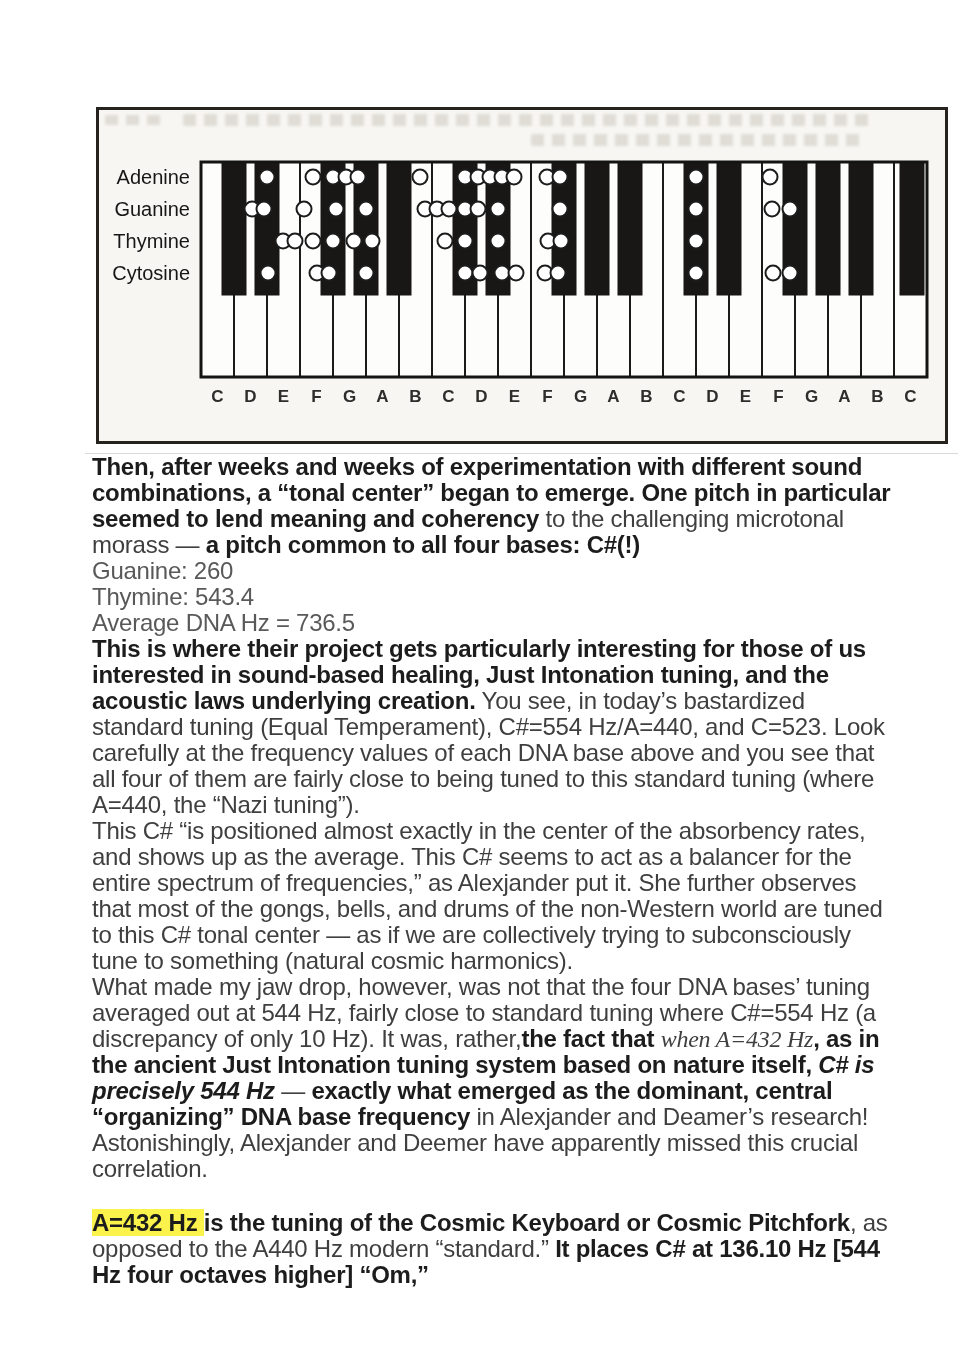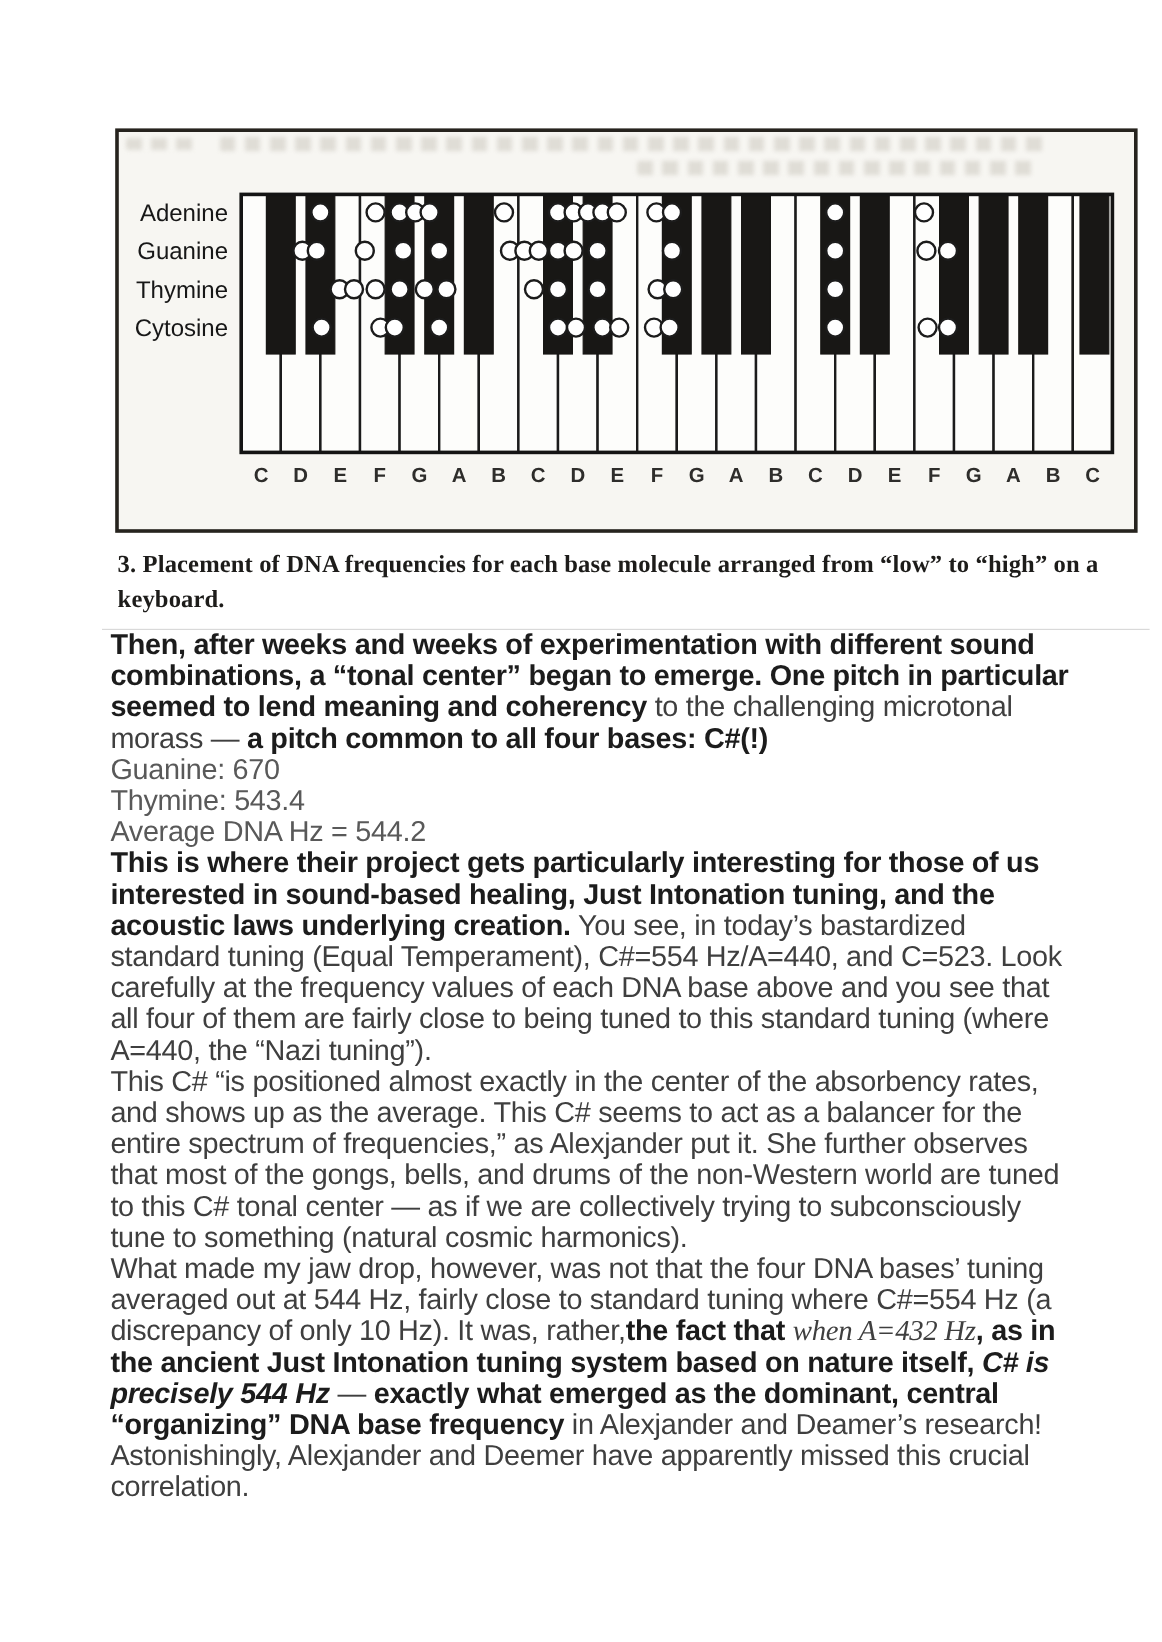--- a/index.html
+++ b/index.html
@@ -192,27 +192,27 @@
           <text x="646.5" y="292" class="note-letter">E</text>
           <text x="679.5" y="292" class="note-letter">F</text>
           <text x="712.5" y="292" class="note-letter">G</text>
           <text x="745.5" y="292" class="note-letter">A</text>
           <text x="778.5" y="292" class="note-letter">B</text>
           <text x="811.5" y="292" class="note-letter">C</text>
         </svg>
     </div>
   </figure>
 
-  <p class="caption">3. Placement of DNA frequencies for each base molecule arranged from “low” to “high” on a keyboard.</p>
 
   <hr class="rule">
 
   <div class="article">
       <p class="para "><span class="run-b">Then, after weeks and weeks of experimentation with different sound combinations, a “tonal center” began to emerge. One pitch in particular seemed to lend meaning and coherency</span><span class="run-r"> to the challenging microtonal morass — </span><span class="run-b">a pitch common to all four bases: C#(!)</span></p>
-      <p class="para dataline"><span class="run-r">Guanine: 670</span></p>
+      <p class="para dataline"><span class="run-r">Guanine: 260</span></p>
       <p class="para dataline"><span class="run-r">Thymine: 543.4</span></p>
-      <p class="para dataline"><span class="run-r">Average DNA Hz = 544.2</span></p>
+      <p class="para dataline"><span class="run-r">Average DNA Hz = 736.5</span></p>
       <p class="para "><span class="run-b">This is where their project gets particularly interesting for those of us interested in sound-based healing, Just Intonation tuning, and the acoustic laws underlying creation.</span><span class="run-r"> You see, in today’s bastardized standard tuning (Equal Temperament), C#=554 Hz/A=440, and C=523. Look carefully at the frequency values of each DNA base above and you see that all four of them are fairly close to being tuned to this standard tuning (where A=440, the “Nazi tuning”).</span></p>
       <p class="para "><span class="run-r">This C# “is positioned almost exactly in the center of the absorbency rates, and shows up as the average. This C# seems to act as a balancer for the entire spectrum of frequencies,” as Alexjander put it. She further observes that most of the gongs, bells, and drums of the non-Western world are tuned to this C# tonal center — as if we are collectively trying to subconsciously tune to something (natural cosmic harmonics).</span></p>
       <p class="para "><span class="run-r">What made my jaw drop, however, was not that the four DNA bases’ tuning averaged out at 544 Hz, fairly close to standard tuning where C#=554 Hz (a discrepancy of only 10 Hz). It was, rather,</span><span class="run-b">the fact that </span><span class="run-i">when A=432 Hz</span><span class="run-b">, as in the ancient Just Intonation tuning system based on nature itself, </span><span class="run-bi">C# is precisely 544 Hz</span><span class="run-r"> — </span><span class="run-b">exactly what emerged as the dominant, central “organizing” DNA base frequency</span><span class="run-r"> in Alexjander and Deamer’s research! Astonishingly, Alexjander and Deemer have apparently missed this crucial correlation.</span></p>
+      <p class="para gap"><span class="run-hlb">A=432 Hz </span><span class="run-b">is the tuning of the Cosmic Keyboard or Cosmic Pitchfork</span><span class="run-r">, as opposed to the A440 Hz modern “standard.” </span><span class="run-b">It places C# at 136.10 Hz [544 Hz four octaves higher] “Om,”</span></p>
     </div>
 
 </div>
 
 </body></html>

